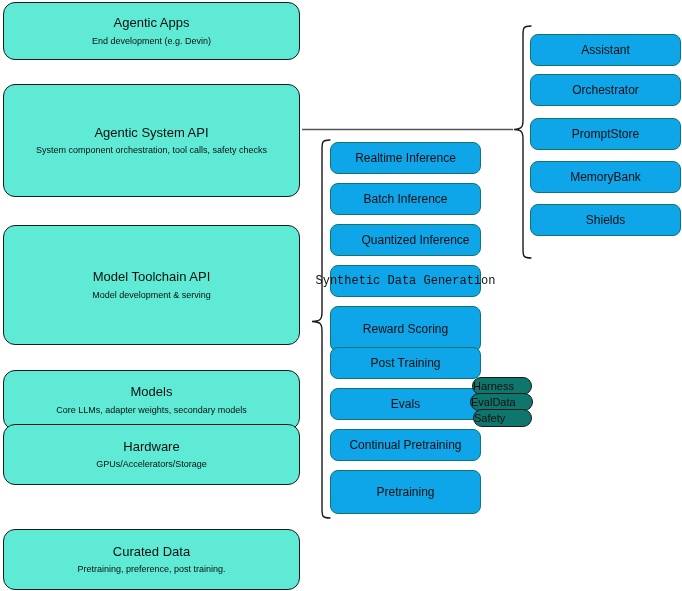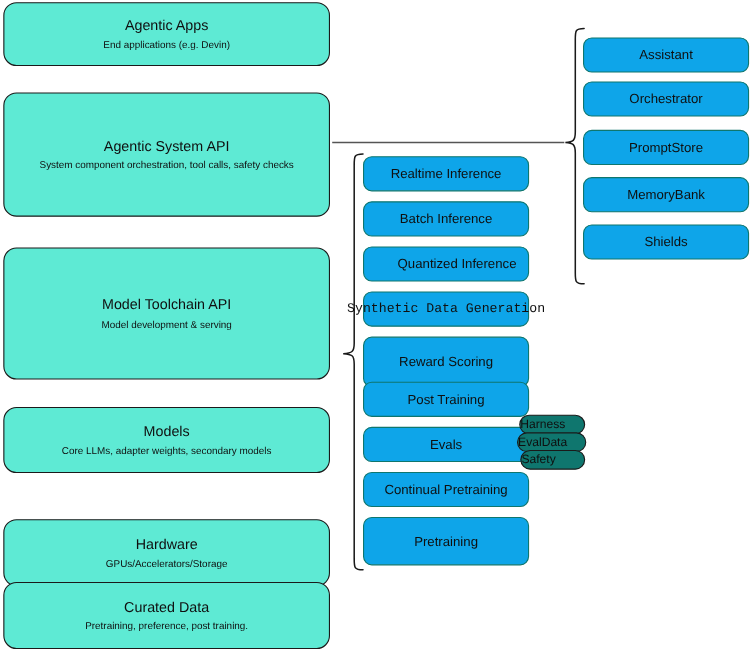--- a/index.html
+++ b/index.html
@@ -78,39 +78,39 @@
   }
   .connector svg { display: block; }
 </style>
 </head>
 <body>
 
 <div id="stage">
 
   <div class="box" style="left:3px; top:2px; width:297px; height:58px;">
     <div class="title">Agentic Apps</div>
-    <div class="sub">End applications (e.g. Devin)</div>
+    <div class="sub">End development (e.g. Devin)</div>
   </div>
 
   <div class="box" style="left:3px; top:84px; width:297px; height:113px;">
     <div class="title">Agentic System API</div>
     <div class="sub">System component orchestration, tool calls, safety checks</div>
   </div>
 
   <div class="box" style="left:3px; top:225px; width:297px; height:120px;">
     <div class="title">Model Toolchain API</div>
     <div class="sub">Model development &amp; serving</div>
   </div>
 
   <div class="box" style="left:3px; top:370px; width:297px; height:60px;">
     <div class="title">Models</div>
     <div class="sub">Core LLMs, adapter weights, secondary models</div>
   </div>
 
-  <div class="box" style="left:3px; top:472px; width:297px; height:61px;align-items:center;">
+  <div class="box" style="left:3px; top:424px; width:297px; height:61px;align-items:center;">
     <div class="title">Hardware</div>
     <div class="sub">GPUs/Accelerators/Storage</div>
   </div>
 
   <div class="box" style="left:3px; top:529px; width:297px; height:61px;">
     <div class="title">Curated Data</div>
     <div class="sub">Pretraining, preference, post training.</div>
   </div>
 
   <div class="connector" style="left:300px; top:120px; width:215px; height:20px;">

